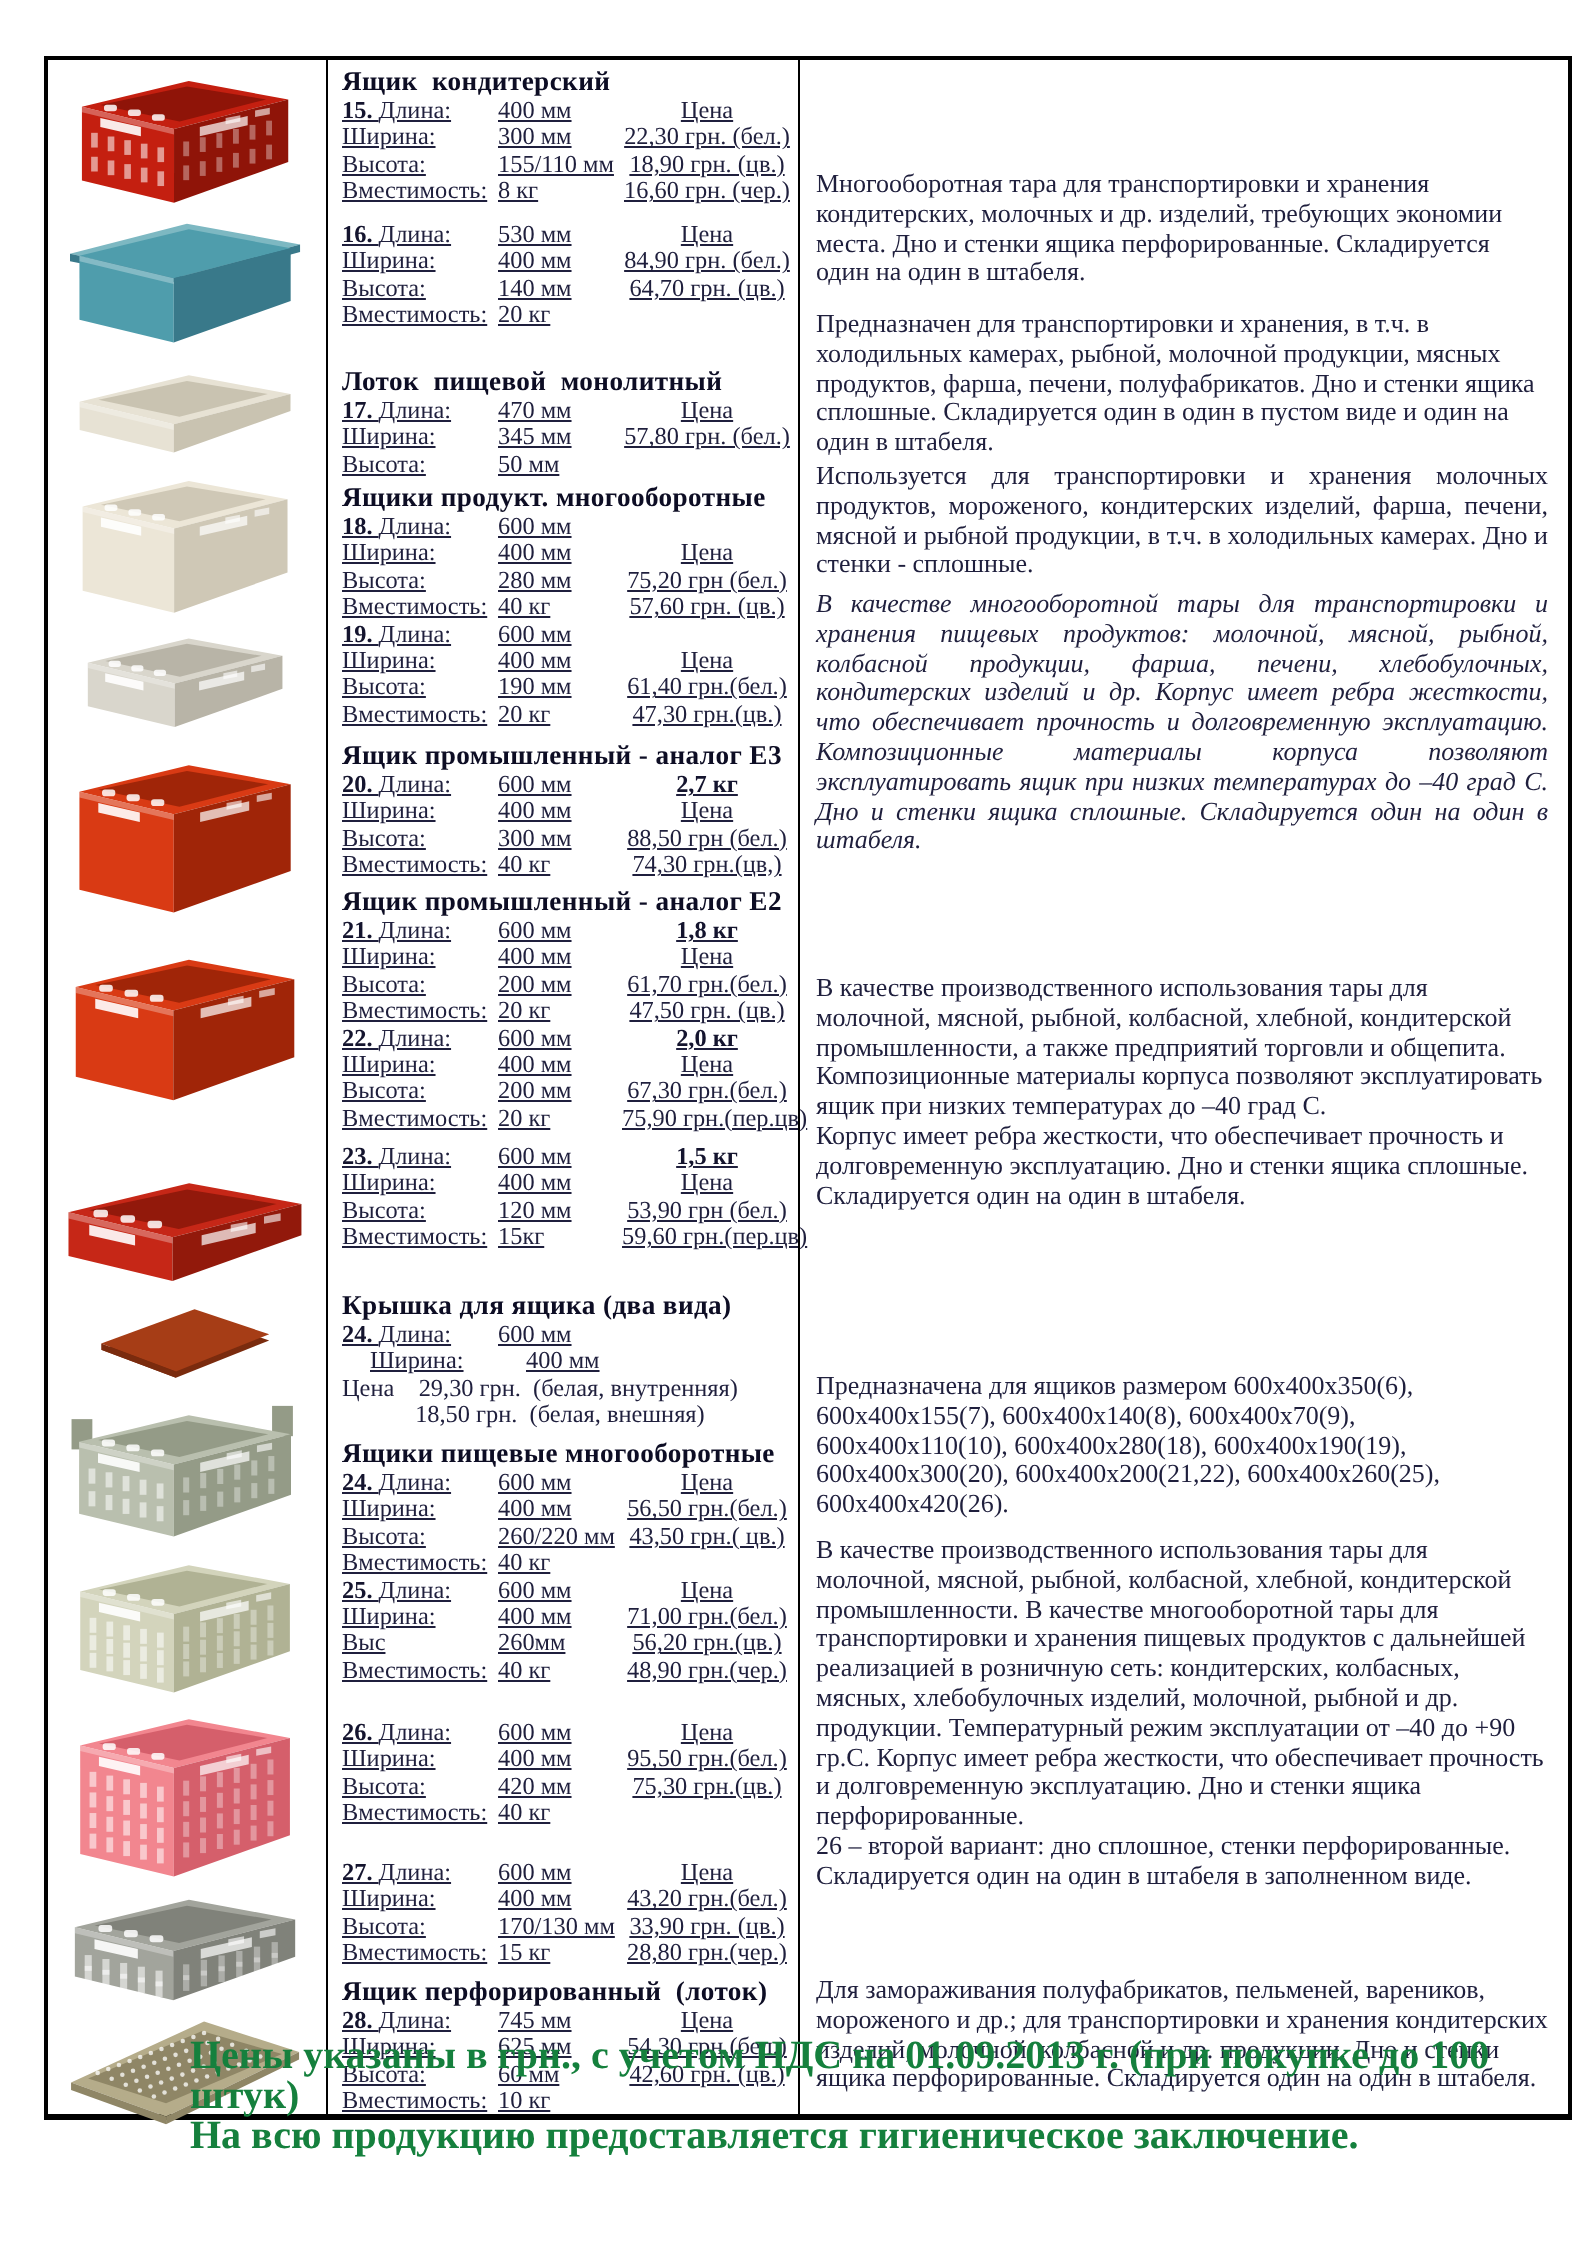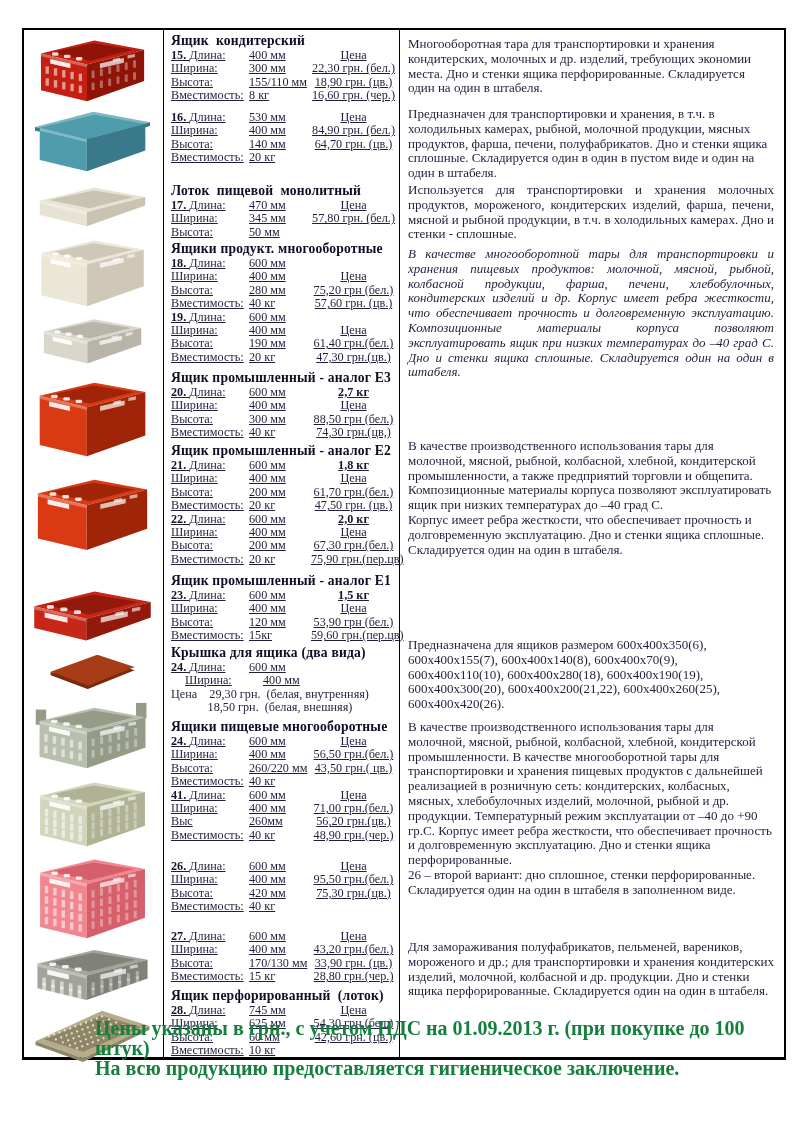--- a/index.html
+++ b/index.html
@@ -28,21 +28,21 @@
   .spec-row.ind { padding-left:14px; }
   .spec-row.ind .c-label { width:64px; }
   .c-label b { font-weight:bold; color:#14142e; }
   .c-val { text-align:left; }
   .c-price { text-align:center; }
   .c-price.wt { font-weight:bold; color:#14142e; }
   .spec-free { font-size:12.2px; line-height:13.4px; height:13.4px; white-space:pre; }
 
   
   .desc { position:absolute; left:8px; width:366px; font-size:13px; line-height:14.8px;
-    white-space:pre-line; }
+    white-space:pre-line;margin-top:48px; }
   .desc.j { text-align:justify; }
   .d0{top:7px;} .d1{top:77px;} .d2{top:153px;} .d3{top:217px;font-style:italic;}
   .d4{top:409px;} .d5{top:608px;} .d6{top:690px;} .d7{top:910px;}
 
   
   #page-footer { position:absolute; left:95px; top:1018px; width:660px;
     font-weight:bold; color:#15803d; font-size:20px; line-height:20px; }
 </style>
 </head>
 <body>
@@ -613,21 +613,20 @@
             <span class="c-val">200 мм</span>
             <span class="c-price">67,30 грн.(бел.)</span>
           </div>
           <div class="spec-row">
             <span class="c-label">Вместимость:</span>
             <span class="c-val">20 кг</span>
             <span class="c-price">75,90 грн.(пер.цв)</span>
           </div>
         </div>
         <div class="spec-section" style="top: 542px;">
-          <div class="spec-header">Ящик промышленный - аналог Е1</div>
           <div class="spec-row">
             <span class="c-label"><b>23. </b>Длина:</span>
             <span class="c-val">600 мм</span>
             <span class="c-price wt">1,5 кг</span>
           </div>
           <div class="spec-row">
             <span class="c-label">Ширина:</span>
             <span class="c-val">400 мм</span>
             <span class="c-price">Цена</span>
           </div>
@@ -673,21 +672,21 @@
             <span class="c-label">Высота:</span>
             <span class="c-val">260/220 мм</span>
             <span class="c-price">43,50 грн.( цв.)</span>
           </div>
           <div class="spec-row">
             <span class="c-label">Вместимость:</span>
             <span class="c-val">40 кг</span>
             <span class="c-price"></span>
           </div>
           <div class="spec-row">
-            <span class="c-label"><b>41. </b>Длина:</span>
+            <span class="c-label"><b>25. </b>Длина:</span>
             <span class="c-val">600 мм</span>
             <span class="c-price">Цена</span>
           </div>
           <div class="spec-row">
             <span class="c-label">Ширина:</span>
             <span class="c-val">400 мм</span>
             <span class="c-price">71,00 грн.(бел.)</span>
           </div>
           <div class="spec-row">
             <span class="c-label">Выс</span>

